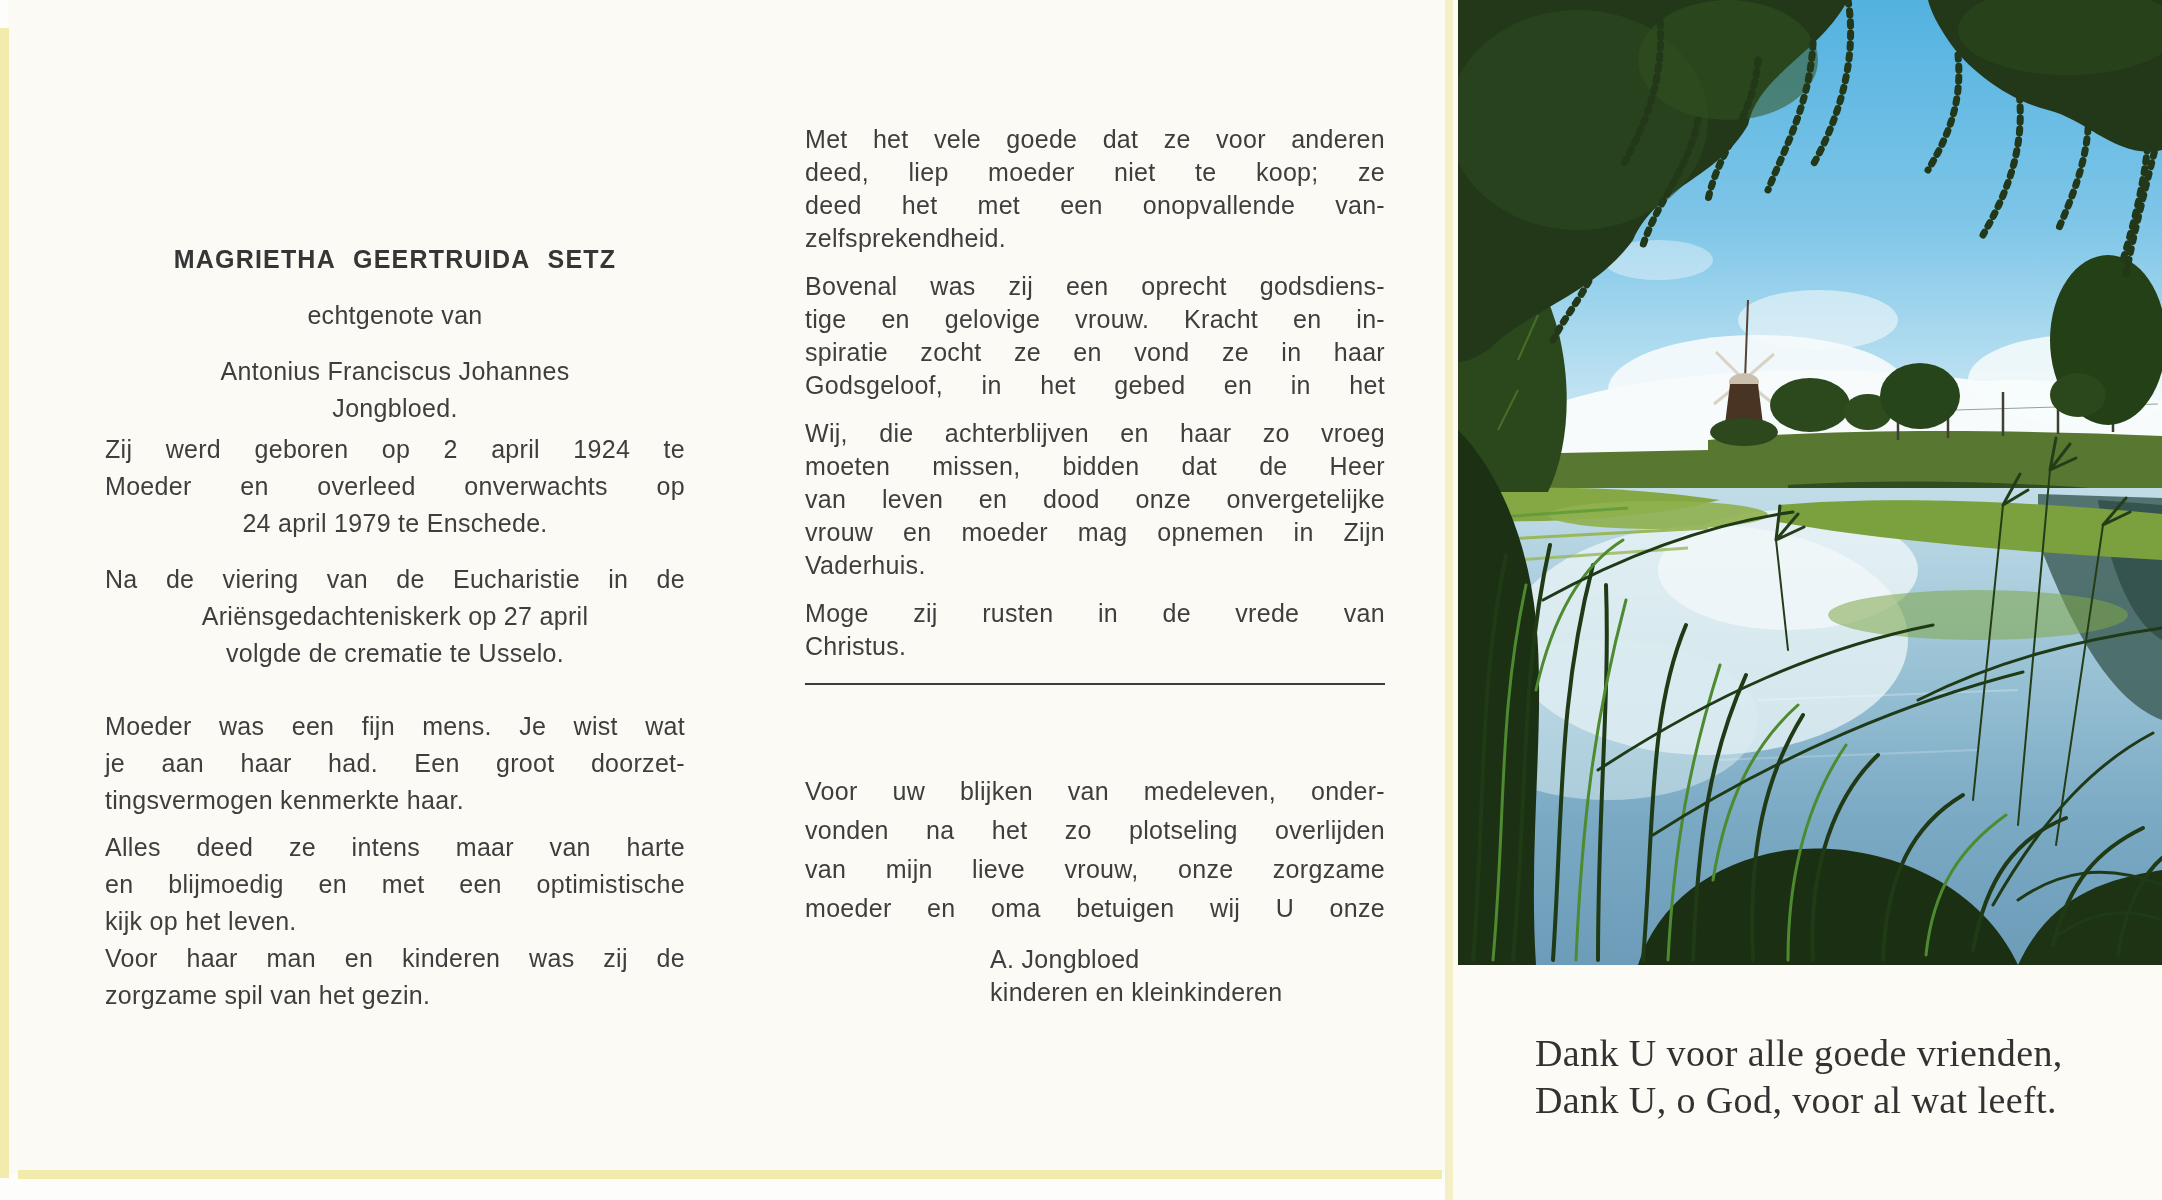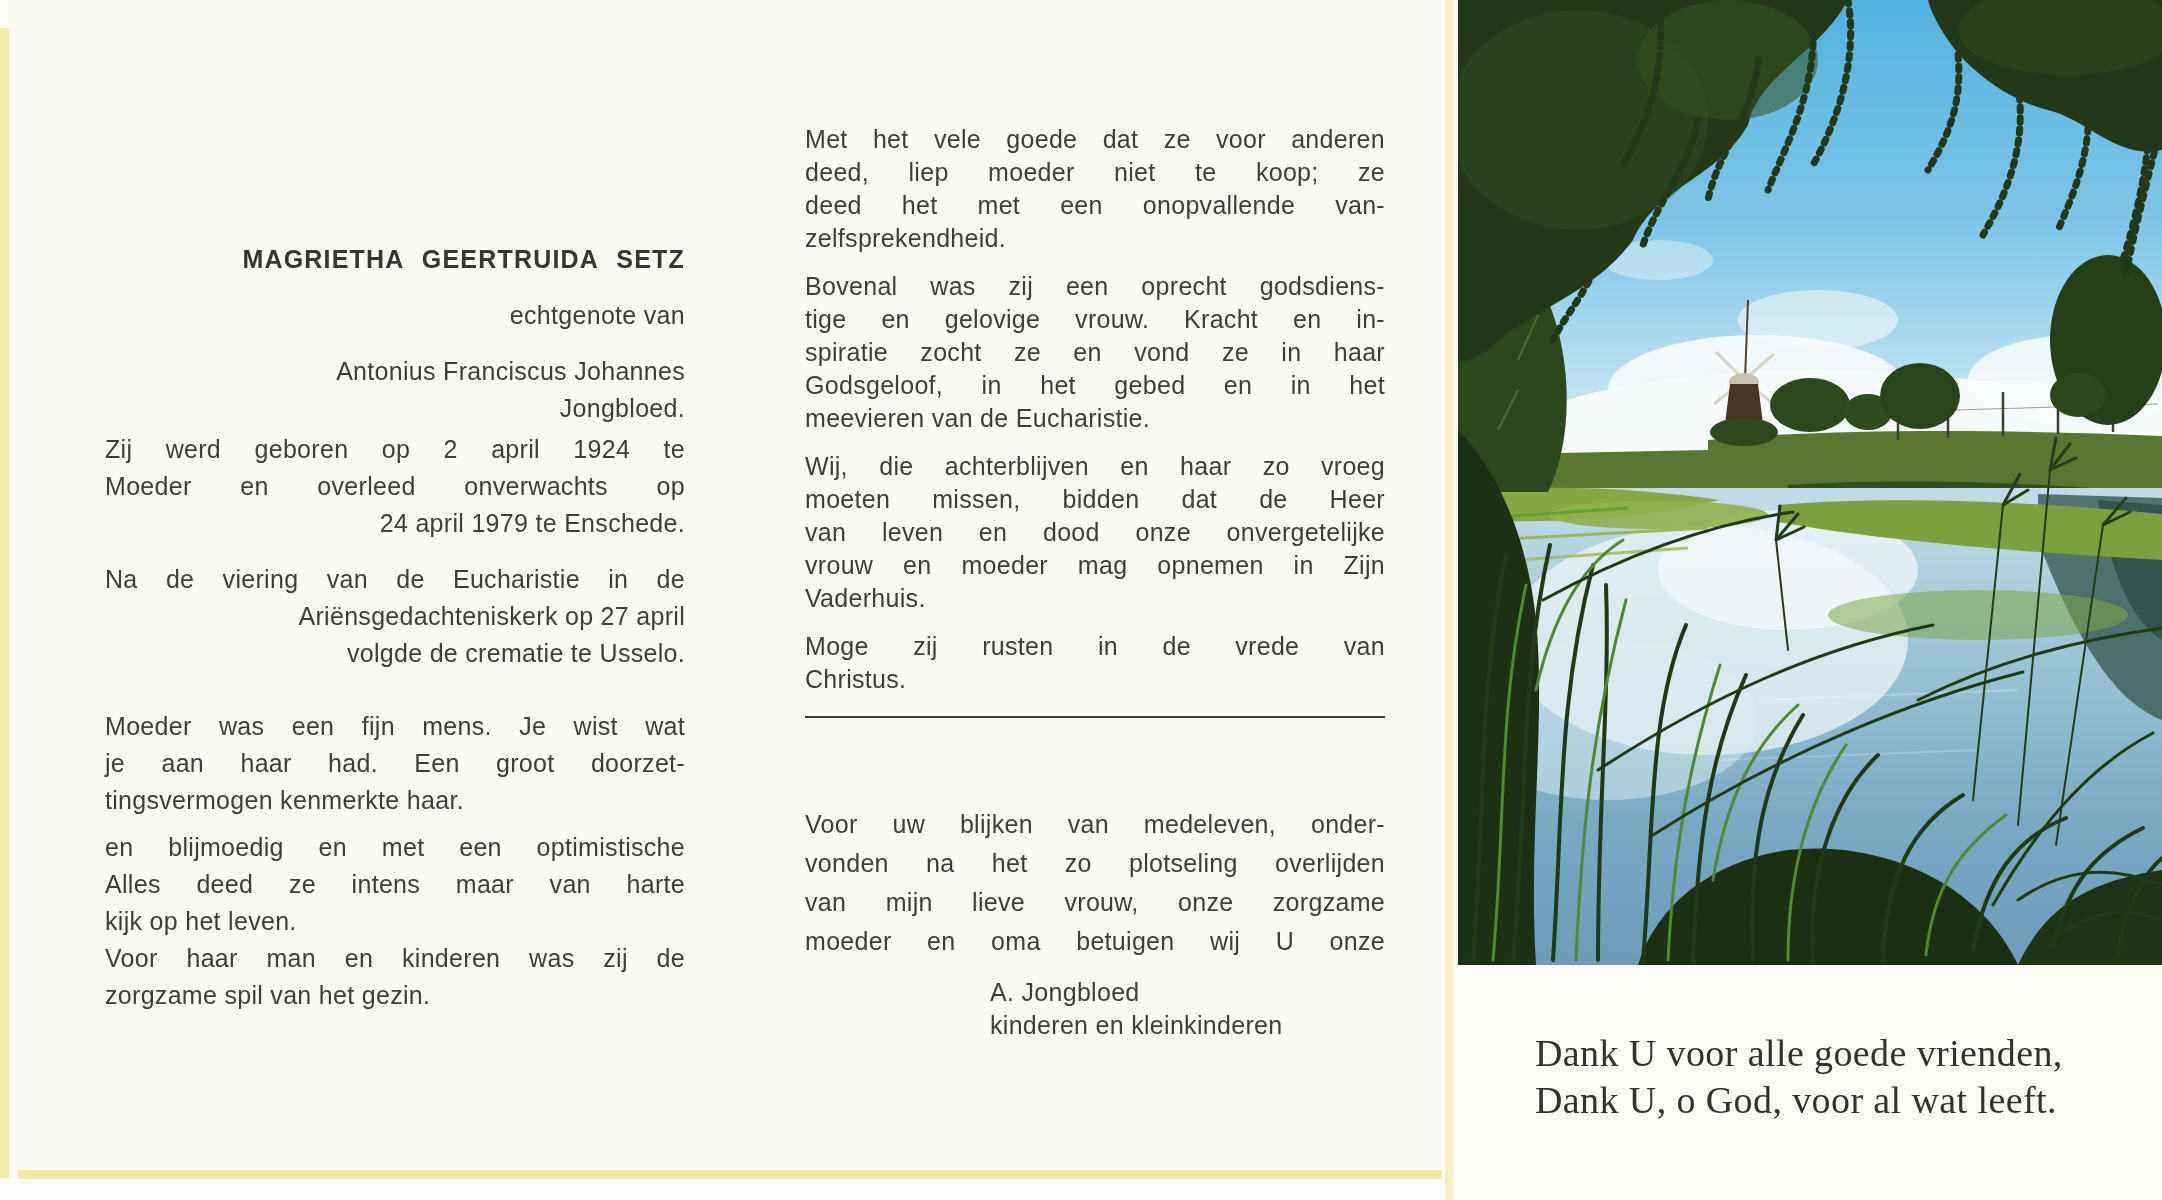--- a/index.html
+++ b/index.html
@@ -8,21 +8,21 @@
   .card-left{position:absolute;left:8px;top:0;width:1438px;height:1174px;background:var(--card_bg,#fbfaf4)}
   .edge-left{position:absolute;left:0;top:28px;width:9px;height:1150px;background:var(--edge_yellow,#f1ebac)}
   .edge-bottom{position:absolute;left:18px;top:1170px;width:1424px;height:9px;background:var(--edge_yellow,#f1ebac)}
   .fold-line{position:absolute;left:1445px;top:0;width:8px;height:1200px;background:var(--fold_yellow,#f5efc6)}
   .card-right{position:absolute;left:1453px;top:0;width:709px;height:1200px;background:var(--right_card_bg,#fcfbf6)}
   .col{position:absolute;font-size:25px;letter-spacing:.3px}
   .col-1{left:97px;top:222px;width:580px;line-height:37px}
   .col-2{left:797px;top:123px;width:580px;line-height:33px}
   .line{width:100%}
   .J{text-align:justify;text-align-last:justify}
-  .C{text-align:right}
+  .C{text-align:center}
   .L{text-align:left}
   .para.name{font-weight:700;letter-spacing:1.2px;word-spacing:10px;color:#363636}
   .para.loose{line-height:39px}
   .rule{height:2px;background:var(--rule,#3c3c3c);width:100%}
   .photo{position:absolute;left:5px;top:0;width:704px;height:965px;display:block}
   .caption{position:absolute;left:82px;top:1030px;font-family:"Liberation Serif",serif;font-size:38px;line-height:47px;color:var(--caption_text,#323232);letter-spacing:.4px;white-space:nowrap}
   .frond{fill:none;stroke:var(--foliage_dark,#223819);stroke-width:7;stroke-dasharray:4 7;stroke-linecap:round}
   .blade-d{fill:none;stroke:#203a15;stroke-width:4;stroke-linecap:round}
   .blade-l{fill:none;stroke:var(--grass_light,#4e8a30);stroke-width:3;stroke-linecap:round}
   .arc-leaf{fill:none;stroke:#1f3a16;stroke-width:3;stroke-linecap:round}
@@ -54,42 +54,41 @@
         <div class="line J">Na de viering van de Eucharistie in de</div>
         <div class="line C">Ariënsgedachteniskerk op 27 april</div>
         <div class="line C">volgde de crematie te Usselo.</div>
       </div>
       <div class="para" style="margin-top: 36px;">
         <div class="line J">Moeder was een fijn mens. Je wist wat</div>
         <div class="line J">je aan haar had. Een groot doorzet-</div>
         <div class="line L">tingsvermogen kenmerkte haar.</div>
       </div>
       <div class="para" style="margin-top: 10px;">
+        <div class="line J">Alles deed ze intens maar van harte</div>
         <div class="line J">en blijmoedig en met een optimistische</div>
-        <div class="line J">Alles deed ze intens maar van harte</div>
         <div class="line L">kijk op het leven.</div>
       </div>
       <div class="para" style="margin-top: 0px;">
         <div class="line J">Voor haar man en kinderen was zij de</div>
         <div class="line L">zorgzame spil van het gezin.</div>
       </div>
     </div>
   <div class="col col-2" id="col2">
       <div class="para" style="margin-top: 0px;">
         <div class="line J">Met het vele goede dat ze voor anderen</div>
         <div class="line J">deed, liep moeder niet te koop; ze</div>
         <div class="line J">deed het met een onopvallende van-</div>
         <div class="line L">zelfsprekendheid.</div>
       </div>
       <div class="para" style="margin-top: 15px;">
         <div class="line J">Bovenal was zij een oprecht godsdiens-</div>
         <div class="line J">tige en gelovige vrouw. Kracht en in-</div>
         <div class="line J">spiratie zocht ze en vond ze in haar</div>
         <div class="line J">Godsgeloof, in het gebed en in het</div>
-        <div class="line L">meevieren van de Eucharistie.</div>
       </div>
       <div class="para" style="margin-top: 15px;">
         <div class="line J">Wij, die achterblijven en haar zo vroeg</div>
         <div class="line J">moeten missen, bidden dat de Heer</div>
         <div class="line J">van leven en dood onze onvergetelijke</div>
         <div class="line J">vrouw en moeder mag opnemen in Zijn</div>
         <div class="line L">Vaderhuis.</div>
       </div>
       <div class="para" style="margin-top: 15px;">
         <div class="line J">Moge zij rusten in de vrede van</div>

